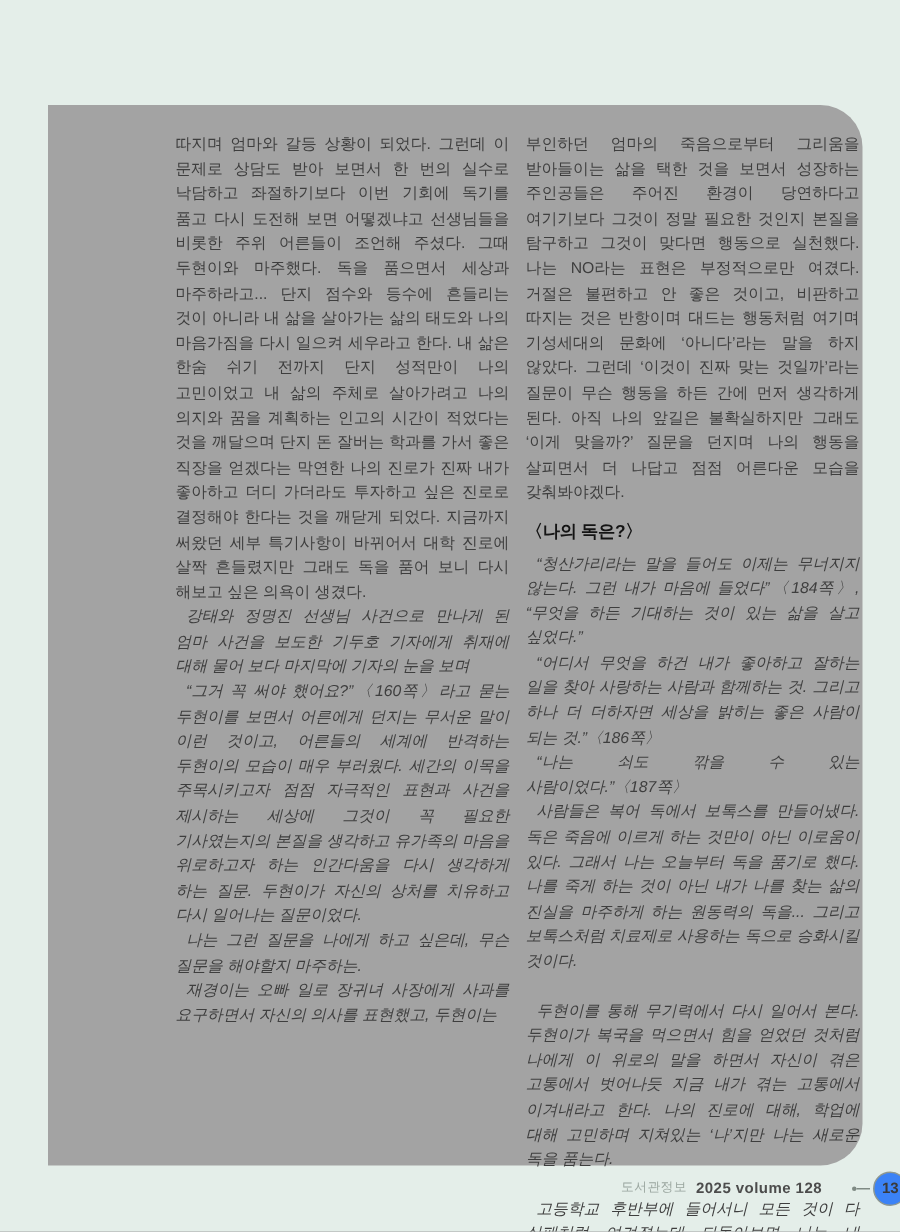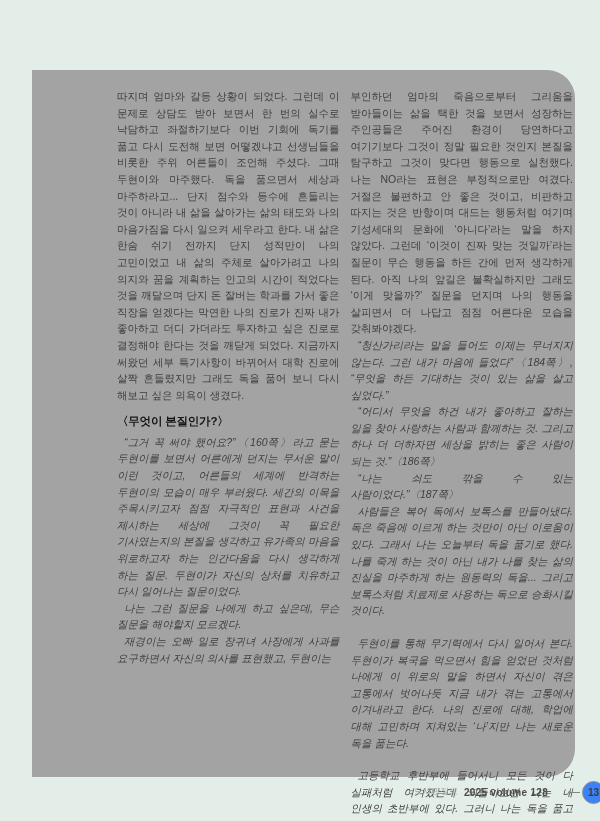--- a/index.html
+++ b/index.html
@@ -92,28 +92,29 @@
   }
 </style>
 </head>
 <body>
 
 <div class="article-card">
   <div class="columns">
 
     <div class="col">
       <p>따지며 엄마와 갈등 상황이 되었다. 그런데 이 문제로 상담도 받아 보면서 한 번의 실수로 낙담하고 좌절하기보다 이번 기회에 독기를 품고 다시 도전해 보면 어떻겠냐고 선생님들을 비롯한 주위 어른들이 조언해 주셨다. 그때 두현이와 마주했다. 독을 품으면서 세상과 마주하라고... 단지 점수와 등수에 흔들리는 것이 아니라 내 삶을 살아가는 삶의 태도와 나의 마음가짐을 다시 일으켜 세우라고 한다. 내 삶은 한숨 쉬기 전까지 단지 성적만이 나의 고민이었고 내 삶의 주체로 살아가려고 나의 의지와 꿈을 계획하는 인고의 시간이 적었다는 것을 깨달으며 단지 돈 잘버는 학과를 가서 좋은 직장을 얻겠다는 막연한 나의 진로가 진짜 내가 좋아하고 더디 가더라도 투자하고 싶은 진로로 결정해야 한다는 것을 깨닫게 되었다. 지금까지 써왔던 세부 특기사항이 바뀌어서 대학 진로에 살짝 흔들렸지만 그래도 독을 품어 보니 다시 해보고 싶은 의욕이 생겼다.</p>
-      <h3 class="section-heading">〈무엇이 본질인가?〉</h3>
+      <p class="indent">강태와 정명진 선생님 사건으로 만나게 된 엄마 사건을 보도한 기두호 기자에게 취재에 대해 물어 보다 마지막에 기자의 눈을 보며</p>
       <p class="indent">“그거 꼭 써야 했어요?”〈160쪽〉라고 묻는 두현이를 보면서 어른에게 던지는 무서운 말이 이런 것이고, 어른들의 세계에 반격하는 두현이의 모습이 매우 부러웠다. 세간의 이목을 주목시키고자 점점 자극적인 표현과 사건을 제시하는 세상에 그것이 꼭 필요한 기사였는지의 본질을 생각하고 유가족의 마음을 위로하고자 하는 인간다움을 다시 생각하게 하는 질문. 두현이가 자신의 상처를 치유하고 다시 일어나는 질문이었다.</p>
-      <p class="indent">나는 그런 질문을 나에게 하고 싶은데, 무슨 질문을 해야할지 모르겠다.</p>
+      <p class="indent">나는 그런 질문을 나에게 하고 싶은데, 무슨 질문을 해야할지 마주하는.</p>
       <p class="indent">재경이는 오빠 일로 장귀녀 사장에게 사과를 요구하면서 자신의 의사를 표현했고, 두현이는</p>
     </div>
 
     <div class="col">
       <p>부인하던 엄마의 죽음으로부터 그리움을 받아들이는 삶을 택한 것을 보면서 성장하는 주인공들은 주어진 환경이 당연하다고 여기기보다 그것이 정말 필요한 것인지 본질을 탐구하고 그것이 맞다면 행동으로 실천했다. 나는 NO라는 표현은 부정적으로만 여겼다. 거절은 불편하고 안 좋은 것이고, 비판하고 따지는 것은 반항이며 대드는 행동처럼 여기며 기성세대의 문화에 ‘아니다’라는 말을 하지 않았다. 그런데 ‘이것이 진짜 맞는 것일까’라는 질문이 무슨 행동을 하든 간에 먼저 생각하게 된다. 아직 나의 앞길은 불확실하지만 그래도 ‘이게 맞을까?’ 질문을 던지며 나의 행동을 살피면서 더 나답고 점점 어른다운 모습을 갖춰봐야겠다.</p>
+      <h3 class="section-heading">〈나의 독은?〉</h3>
       <p class="indent">“청산가리라는 말을 들어도 이제는 무너지지 않는다. 그런 내가 마음에 들었다”〈184쪽〉, “무엇을 하든 기대하는 것이 있는 삶을 살고 싶었다.”</p>
       <p class="indent">“어디서 무엇을 하건 내가 좋아하고 잘하는 일을 찾아 사랑하는 사람과 함께하는 것. 그리고 하나 더 더하자면 세상을 밝히는 좋은 사람이 되는 것.”〈186쪽〉</p>
       <p class="indent">“나는 쇠도 깎을 수 있는 사람이었다.”〈187쪽〉</p>
       <p class="indent">사람들은 복어 독에서 보톡스를 만들어냈다. 독은 죽음에 이르게 하는 것만이 아닌 이로움이 있다. 그래서 나는 오늘부터 독을 품기로 했다. 나를 죽게 하는 것이 아닌 내가 나를 찾는 삶의 진실을 마주하게 하는 원동력의 독을... 그리고 보톡스처럼 치료제로 사용하는 독으로 승화시킬 것이다.</p>
       <p class="indent gap-top">두현이를 통해 무기력에서 다시 일어서 본다. 두현이가 복국을 먹으면서 힘을 얻었던 것처럼 나에게 이 위로의 말을 하면서 자신이 겪은 고통에서 벗어나듯 지금 내가 겪는 고통에서 이겨내라고 한다. 나의 진로에 대해, 학업에 대해 고민하며 지쳐있는 ‘나’지만 나는 새로운 독을 품는다.</p>
       <p class="indent gap-top">고등학교 후반부에 들어서니 모든 것이 다 실패처럼 여겨졌는데 되돌아보면 나는 내 인생의 초반부에 있다. 그러니 나는 독을 품고 독을 다스려야 한다. 때론 넘어지고 아프겠지만 나는 이것 또한 잘 이겨내리라 믿는다. 오늘도 독을 품고 복어가 되어 넓은 바다를 헤엄쳐야겠다.</p>
     </div>
 
   </div>
 </div>

